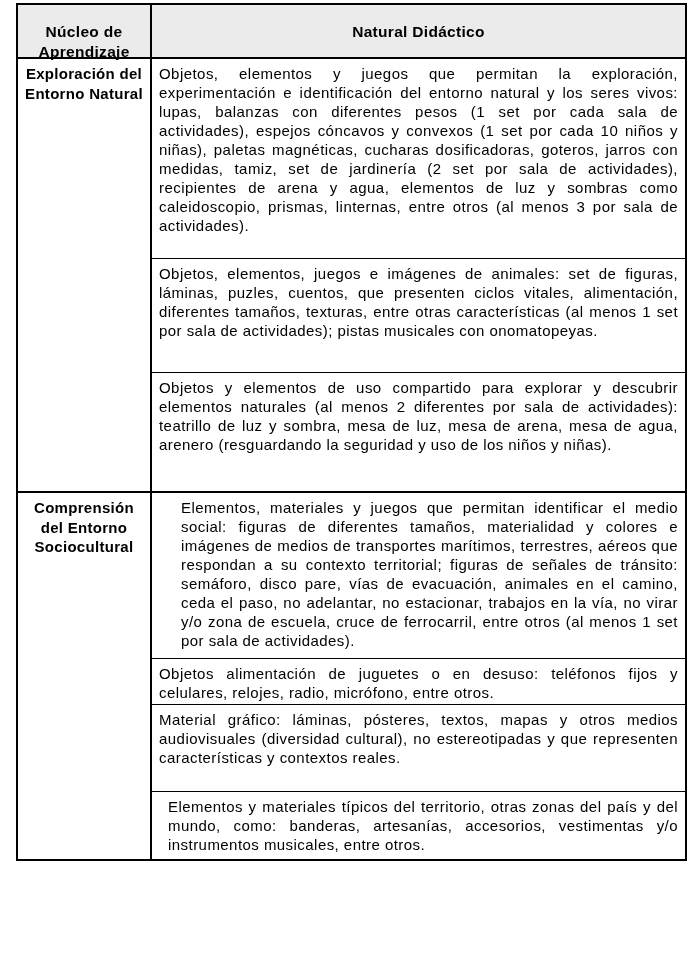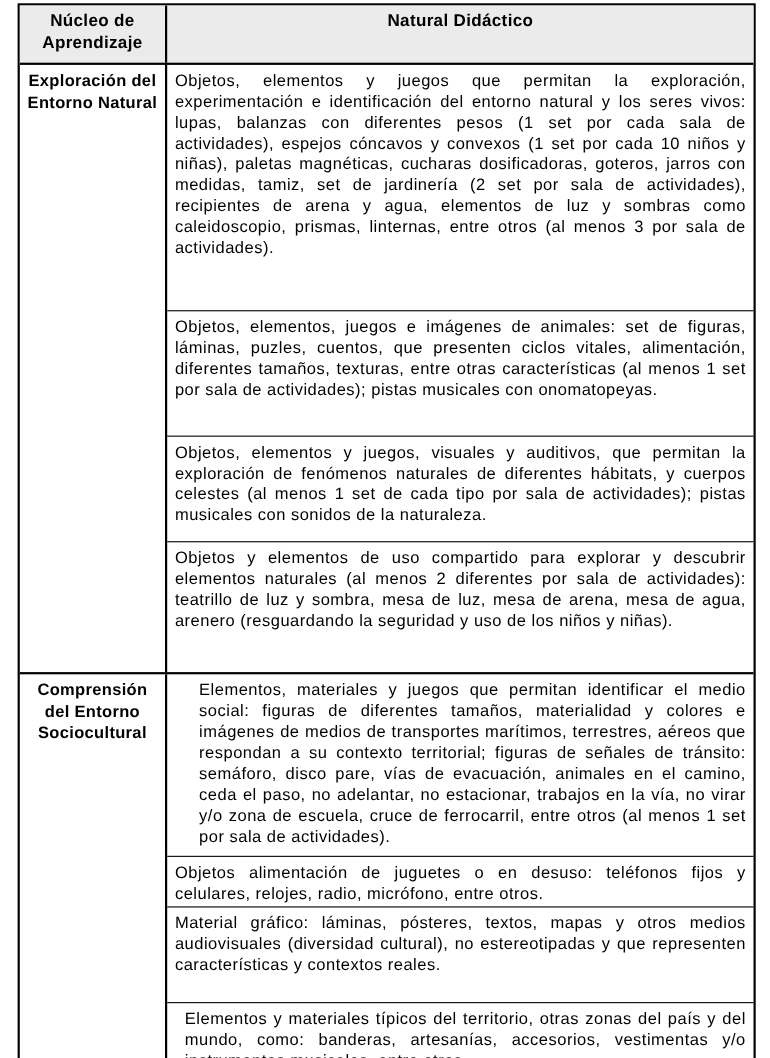--- a/index.html
+++ b/index.html
@@ -26,21 +26,21 @@
 
   
   .head { border-bottom: 2px solid #000; background: #ebebeb; }
   .head .td-left, .head .td-right {
     height: 52px;
     font-weight: bold;
     font-size: 15.5px;
     line-height: 20px;
     letter-spacing: 0.3px;
     text-align: center;
-    padding-top: 5px;
+    padding-top: 17px;
     display: block;
   }
 
   
   .row2 { border-top: 2px solid #000; }
 
   
   .rowlabel {
     font-weight: bold;
     font-size: 15px;
@@ -55,21 +55,21 @@
     font-size: 15px;
     line-height: 19px;
     letter-spacing: 0.45px;
     text-align: justify;
     padding: 5px 7px 0 7px;
     overflow: hidden;
   }
   .mcell + .mcell { border-top: 1.5px solid #000; }
 
   .h-a1 { height: 199px; }
-  .h-a2 { height: 114px; margin-top: 24px; }
+  .h-a2 { height: 114px; }
   .h-a3 { height: 96px; }
   .h-a4 { height: 119px; }
   .h-b1 { height: 165px; margin-left: 22px; }
   .h-b2 { height: 46px; }
   .h-b3 { height: 87px; }
   .h-b4 { height: 68px; padding-left: 16px; }
 </style>
 </head>
 <body>
 
@@ -79,21 +79,20 @@
     <div class="tr head">
       <div class="td-left">Núcleo de Aprendizaje</div>
       <div class="td-right">Natural Didáctico</div>
     </div>
 
     <div class="tr">
       <div class="td-left rowlabel">Exploración del Entorno Natural</div>
       <div class="td-right">
         <div class="mcell h-a1">Objetos, elementos y juegos que permitan la exploración, experimentación e identificación del entorno natural y los seres vivos: lupas, balanzas con diferentes pesos (1 set por cada sala de actividades), espejos cóncavos y convexos (1 set por cada 10 niños y niñas), paletas magnéticas, cucharas dosificadoras, goteros, jarros con medidas, tamiz, set de jardinería (2 set por sala de actividades), recipientes de arena y agua, elementos de luz y sombras como caleidoscopio, prismas, linternas, entre otros (al menos 3 por sala de actividades).</div>
         <div class="mcell h-a2">Objetos, elementos, juegos e imágenes de animales: set de figuras, láminas, puzles, cuentos, que presenten ciclos vitales, alimentación, diferentes tamaños, texturas, entre otras características (al menos 1 set por sala de actividades); pistas musicales con onomatopeyas.</div>
-        <div class="mcell h-a3">Objetos, elementos y juegos, visuales y auditivos, que permitan la exploración de fenómenos naturales de diferentes hábitats, y cuerpos celestes (al menos 1 set de cada tipo por sala de actividades); pistas musicales con sonidos de la naturaleza.</div>
         <div class="mcell h-a4">Objetos y elementos de uso compartido para explorar y descubrir elementos naturales (al menos 2 diferentes por sala de actividades): teatrillo de luz y sombra, mesa de luz, mesa de arena, mesa de agua, arenero (resguardando la seguridad y uso de los niños y niñas).</div>
       </div>
     </div>
 
     <div class="tr row2">
       <div class="td-left rowlabel">Comprensión del Entorno Sociocultural</div>
       <div class="td-right">
         <div class="mcell h-b1">Elementos, materiales y juegos que permitan identificar el medio social: figuras de diferentes tamaños, materialidad y colores e imágenes de medios de transportes marítimos, terrestres, aéreos que respondan a su contexto territorial; figuras de señales de tránsito: semáforo, disco pare, vías de evacuación, animales en el camino, ceda el paso, no adelantar, no estacionar, trabajos en la vía, no virar y/o zona de escuela, cruce de ferrocarril, entre otros (al menos 1 set por sala de actividades).</div>
         <div class="mcell h-b2">Objetos alimentación de juguetes o en desuso: teléfonos fijos y celulares, relojes, radio, micrófono, entre otros.</div>
         <div class="mcell h-b3">Material gráfico: láminas, pósteres, textos, mapas y otros medios audiovisuales (diversidad cultural), no estereotipadas y que representen características y contextos reales.</div>

